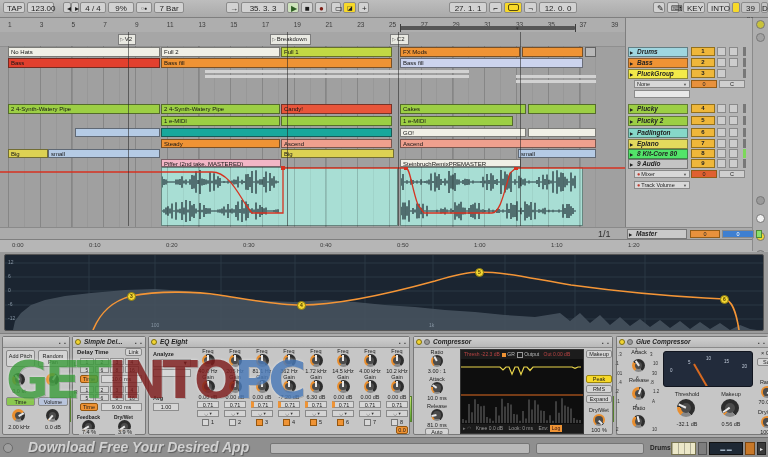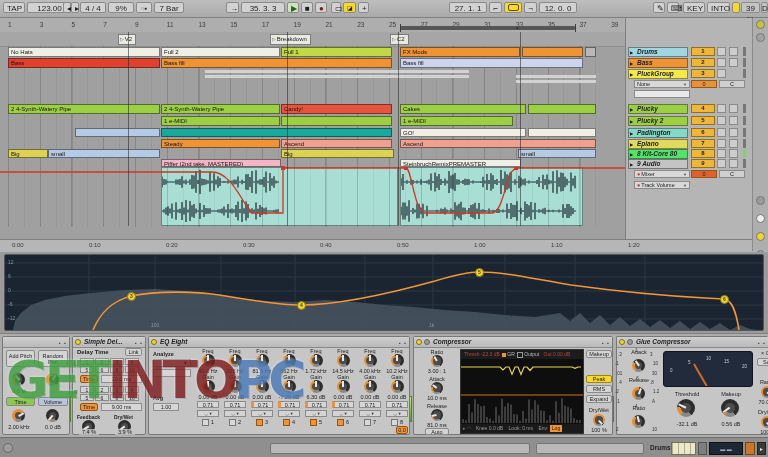--- a/index.html
+++ b/index.html
@@ -120,21 +120,21 @@
   .wm-sub{position:absolute;left:28px;top:439px;font-size:14px;font-weight:bold;font-style:italic;
           color:rgba(225,225,225,.85);z-index:61;text-shadow:1px 1px 1px rgba(0,0,0,.35);pointer-events:none;}
 </style>
 </head>
 <body>
 
 <div class="app">
 
   <div class="toolbar">
     <div class="tb" style="left:3px;width:22px;">TAP</div>
-    <div class="tb" style="left:27px;width:45px;">123.00</div>
+    <div class="tb" style="left:27px;width:27px;">123.00</div>
     <div class="tb" style="left:63px;width:7px;">◂</div>
     <div class="tb" style="left:71px;width:7px;">▸</div>
     <div class="tb" style="left:80px;width:26px;">4 / 4</div>
     <div class="tb" style="left:108px;width:26px;">9%</div>
     <div class="tb" style="left:136px;width:16px;font-size:5px;">○●</div>
     <div class="tb" style="left:154px;width:30px;"><span>7 Bar</span> ▾</div>
 
     <div class="tb" style="left:226px;width:13px;">→</div>
     <div class="tb" style="left:241px;width:44px;">35. 3. 3</div>
     <div class="tb greenish" style="left:287px;width:12px;color:#2c5e22;">▶</div>
@@ -304,20 +304,27 @@
         <div class="meterv" style="top: 141px; background: rgb(119, 119, 119);"></div>
       </div>
     <div class="rstrip">
       <div class="circ" style="top:2px;background:#c8c23a;"></div>
       <div class="circ" style="top:15px;"></div>
       <div class="circ" style="top:178px;background:#9a9a9a;"></div>
       <div class="circ" style="top:196px;background:#efefef;"></div>
       <div class="circ" style="top:214px;background:#f2d430;"></div>
       <div class="circ" style="top:232px;"></div>
     </div>
+    <div class="master-row">
+      <div style="position:absolute;left:598px;top:1px;font-size:9px;color:#2e2e2e;">1/1</div>
+      <div class="hrow" style="left:627px;top:1px;background:#c9c9c9;width:60px;"><span class="harr">▶</span><span>Master</span></div>
+      <div class="panbox" style="left:690px;top:1.5px;width:30px;">0</div>
+      <div class="cbox" style="left:722px;top:1.5px;width:32px;background:#3f7fd0;color:#fff;">0</div>
+      <div style="position:absolute;left:756px;top:2px;width:6px;height:8px;background:#8ae06a;border:1px solid #4d8a35;box-sizing:border-box;"></div>
+    </div>
     <div class="time-ruler">
         <div class="time-num" style="left: 12px;">0:00</div>
         <div class="time-num" style="left: 89px;">0:10</div>
         <div class="time-num" style="left: 166px;">0:20</div>
         <div class="time-num" style="left: 243px;">0:30</div>
         <div class="time-num" style="left: 320px;">0:40</div>
         <div class="time-num" style="left: 397px;">0:50</div>
         <div class="time-num" style="left: 474px;">1:00</div>
         <div class="time-num" style="left: 551px;">1:10</div>
         <div class="time-num" style="left: 628px;">1:20</div>
@@ -658,13 +665,14 @@
     <div class="inset" style="left:536px;width:108px;"></div>
     <div style="position:absolute;left:650px;top:6px;font-size:6.5px;font-weight:bold;color:#1e1e1e;">Drums</div>
     <div style="position:absolute;left:671px;top:4px;width:25px;height:13px;background:#ece8c8;border:1px solid #76724e;box-sizing:border-box;background-image:repeating-linear-gradient(90deg,rgba(0,0,0,.25) 0 1px,transparent 1px 6px);"></div>
     <div style="position:absolute;left:698px;top:4px;width:9px;height:13px;background:#7e7e7e;border:1px solid #555;box-sizing:border-box;"></div>
     <div style="position:absolute;left:709px;top:4px;width:34px;height:13px;background:#1e2834;border:1px solid #111;box-sizing:border-box;color:#9fb0c0;font-size:5px;line-height:12px;text-align:center;">▬ ▬</div>
     <div style="position:absolute;left:745px;top:4px;width:10px;height:13px;background:#c87828;border:1px solid #7a4510;box-sizing:border-box;"></div>
     <div style="position:absolute;left:757px;top:4px;width:9px;height:13px;background:#3a3a3a;border:1px solid #222;box-sizing:border-box;color:#ddd;font-size:6px;line-height:12px;text-align:center;">▸</div>
   </div>
 
   <div class="wm-big"><span class="wm-get">GET</span><span class="wm-into">INTO</span><span class="wm-pc">PC</span></div>
+  <div class="wm-sub">Download Free Your Desired App</div>
 </div>
 
 </body></html>

